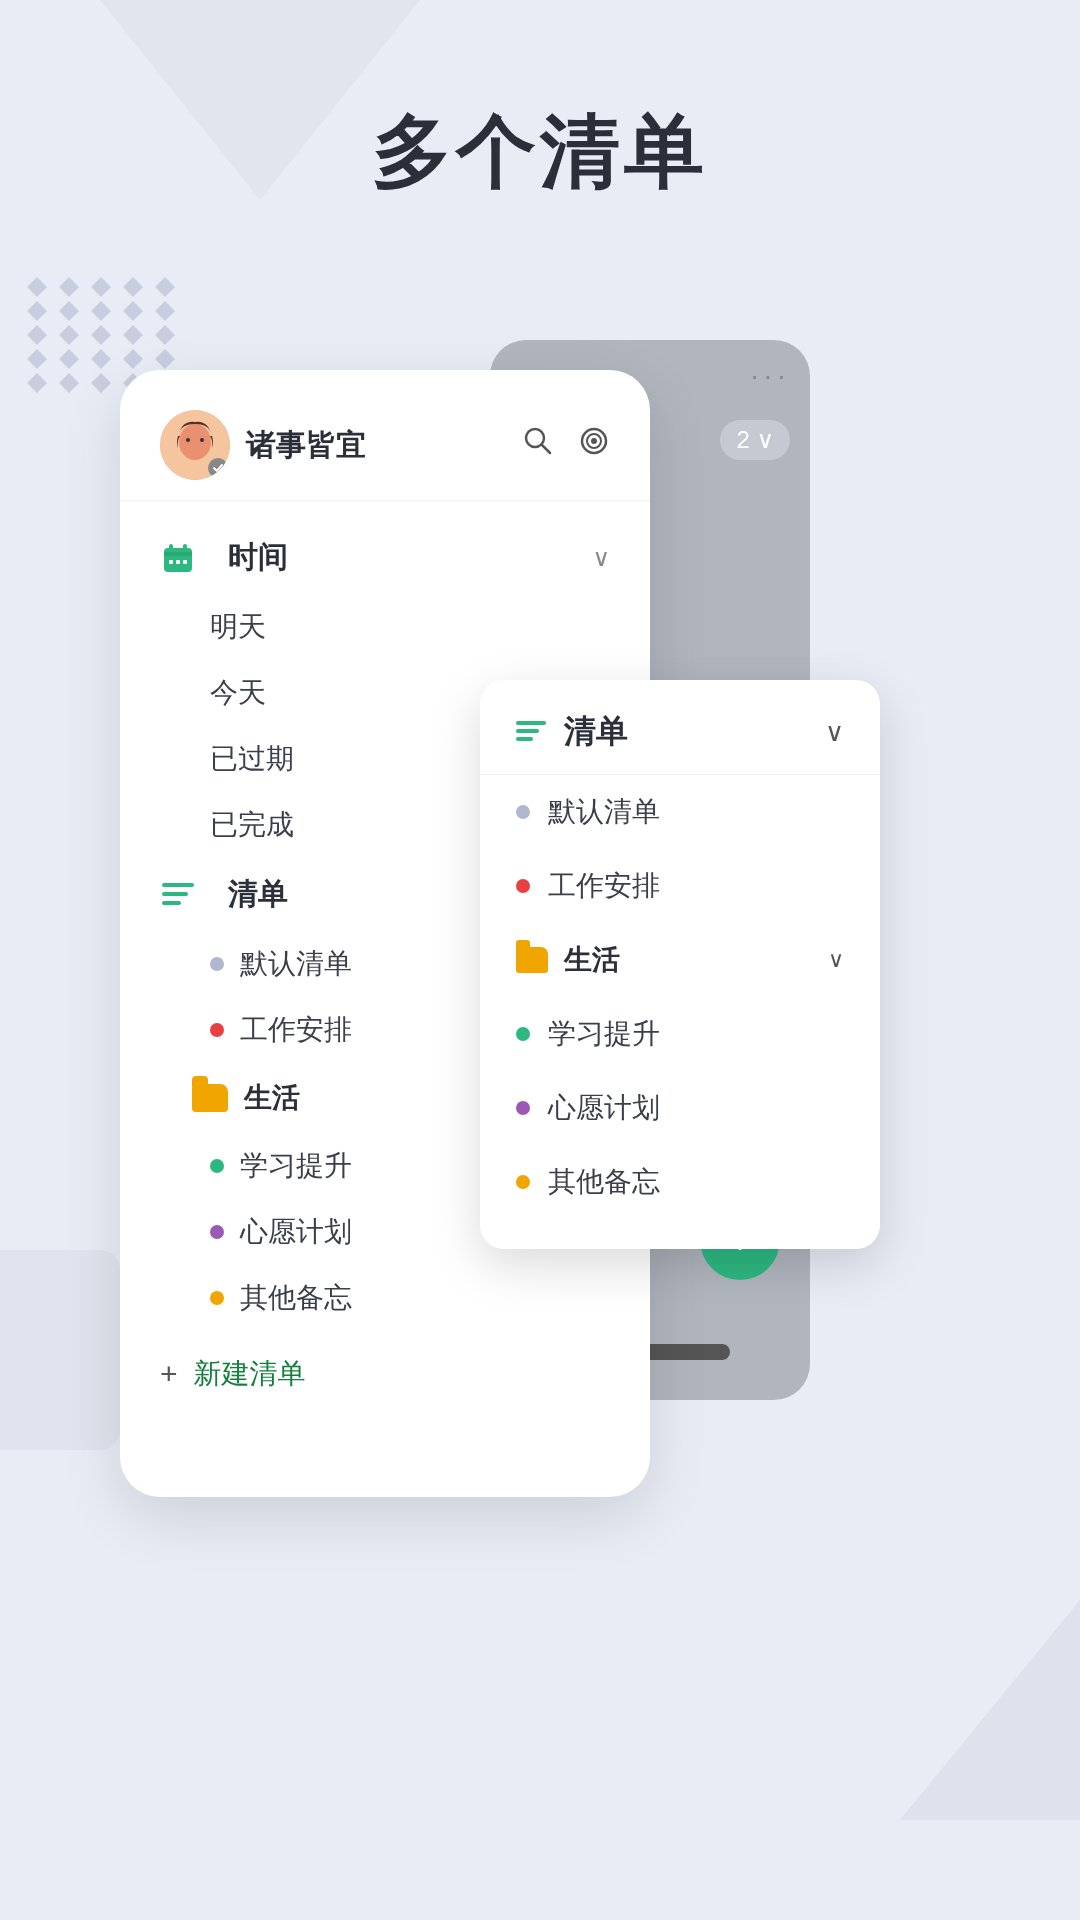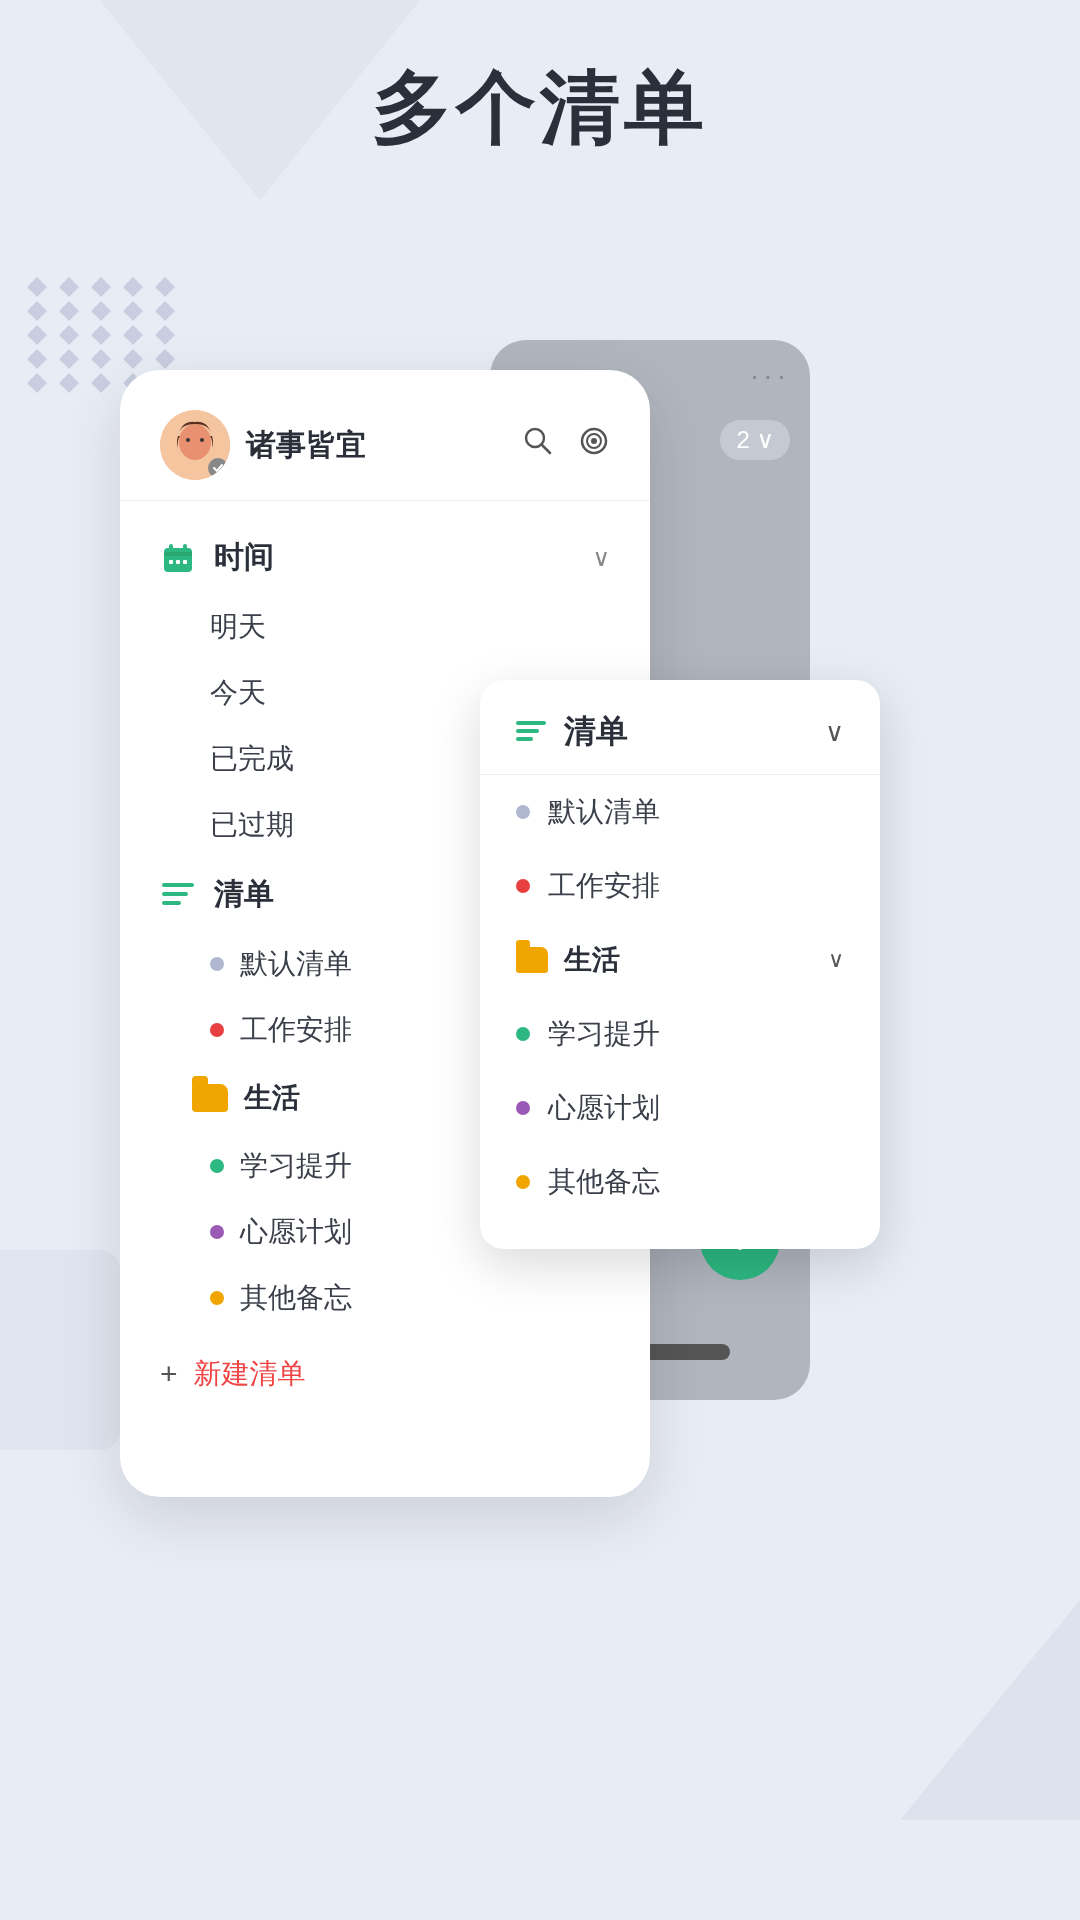--- a/index.html
+++ b/index.html
@@ -72,20 +72,21 @@
       right: 0;
       text-align: center;
       padding: 0 80px;
     }
     .title-main {
       font-size: 80px;
       font-weight: 700;
       color: #2a2f3a;
       line-height: 1.2;
       letter-spacing: 4px;
+      margin-top: 44px;
     }
 
     
     .phone-mockup-area {
       position: absolute;
       top: 340px;
       left: 120px;
       right: 0;
       bottom: 0;
     }
@@ -214,21 +215,21 @@
     .menu-section-header {
       display: flex;
       align-items: center;
       justify-content: space-between;
       padding: 16px 40px;
       cursor: pointer;
     }
     .menu-section-left {
       display: flex;
       align-items: center;
-      gap: 18px;
+      gap: 32px;
     }
     .menu-section-icon {
       width: 36px;
       height: 36px;
       display: flex;
       align-items: center;
       justify-content: center;
     }
     .section-icon-list {
       width: 32px;
@@ -317,21 +318,21 @@
       gap: 16px;
       padding: 24px 40px;
     }
     .plus-icon {
       font-size: 30px;
       color: #555;
       font-weight: 300;
     }
     .new-list-text {
       font-size: 28px;
-      color: #ef4444;
+      color: #15803d;
     }
 
     
     .dropdown-card {
       position: absolute;
       top: 340px;
       left: 360px;
       width: 400px;
       background: #fff;
       border-radius: 24px;
@@ -540,22 +541,22 @@
               <rect x="21" y="18" width="4" height="4" rx="1" fill="white"></rect>
             </svg>
           </div>
           <span class="menu-section-title">时间</span>
         </div>
         <span class="chevron-icon">∨</span>
       </div>
       <div class="menu-sub-item">明天</div>
       <div class="menu-sub-item">今天</div>
 
+      <div class="menu-sub-item">已过期</div>
       <div class="menu-sub-item">已完成</div>
-      <div class="menu-sub-item">已过期</div>
 
       <div class="menu-section-header">
         <div class="menu-section-left">
           <div class="menu-section-icon">
             <div class="section-icon-list">
               <div class="list-line"></div>
               <div class="list-line"></div>
               <div class="list-line"></div>
             </div>
           </div>

